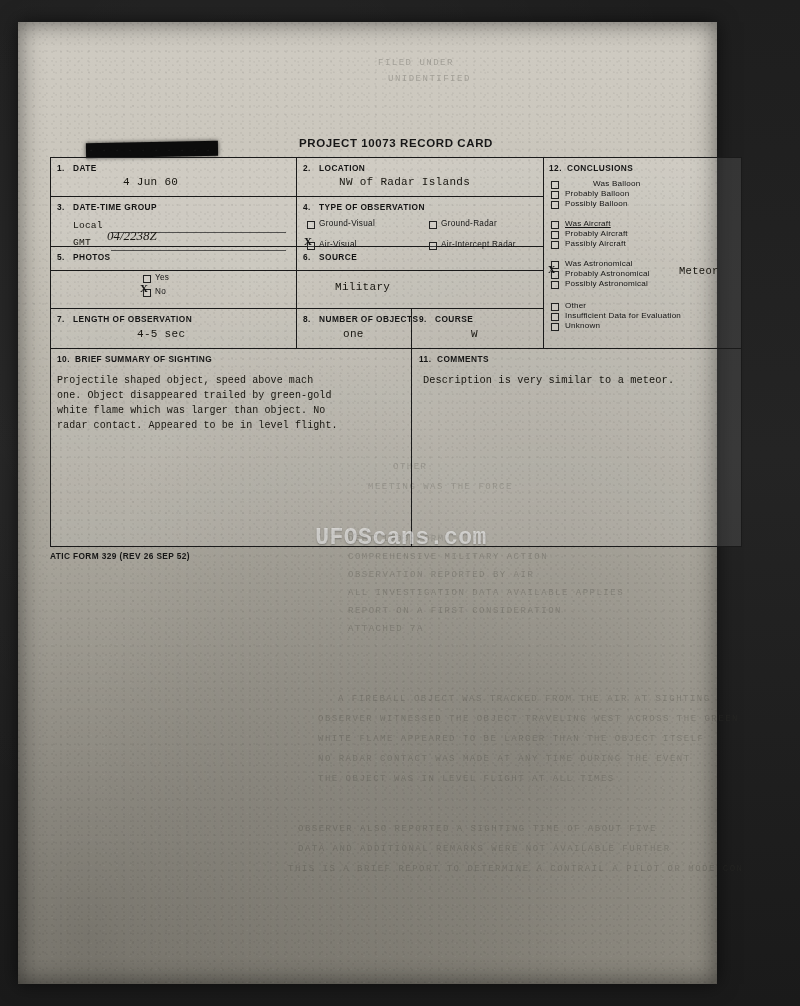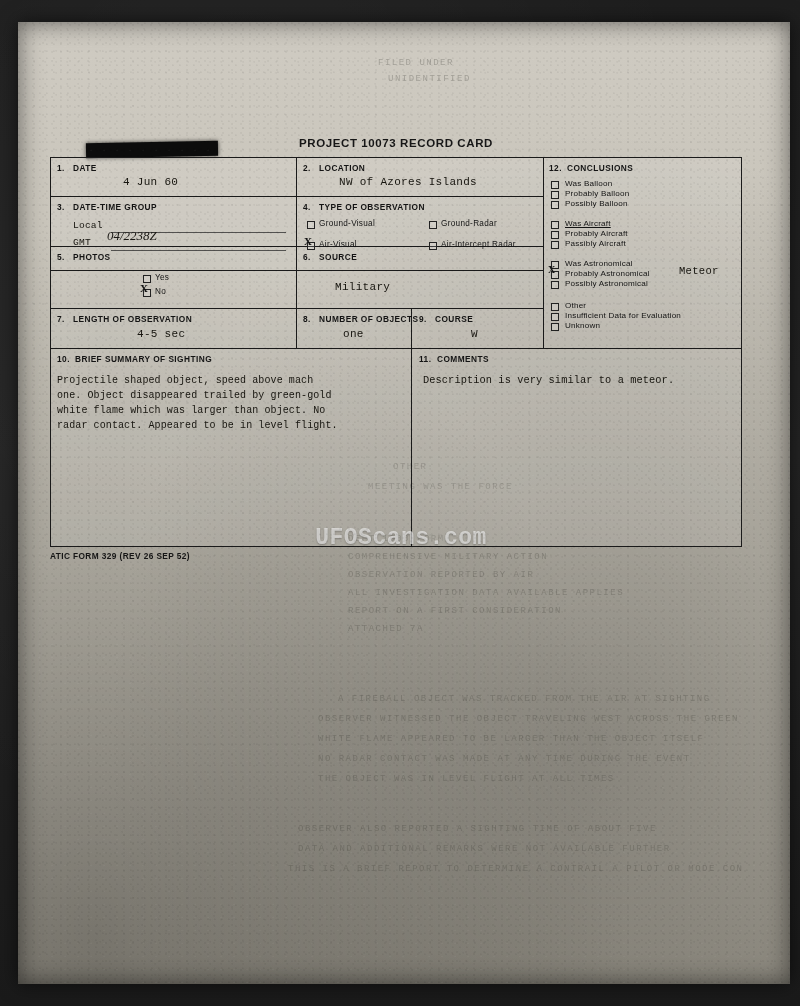--- a/index.html
+++ b/index.html
@@ -10,25 +10,24 @@
     overflow:hidden;
   }
   #page{
     position:absolute;left:0;top:0;width:800px;height:1006px;
     background:
       radial-gradient(ellipse at 30% 25%, rgba(255,255,255,0.04), rgba(0,0,0,0) 60%),
       linear-gradient(180deg,#1e1e1e 0%,#242424 45%,#1a1a1a 100%);
   }
   
   #sheet{
-    position:absolute;left:18px;top:22px;width:756px;height:962px;
+    position:absolute;left:18px;top:22px;width:699px;height:962px;
     background:
       linear-gradient(180deg,#cfcbc2 0%,#c9c5bb 20%,#bdb9ae 55%,#a9a59a 85%,#9b978c 100%);
     box-shadow:0 0 24px rgba(0,0,0,.55) inset, 0 0 18px rgba(0,0,0,.6);
-    padding-left:16px;
   }
   #sheet:before{
     content:"";position:absolute;inset:0;
     background:
       radial-gradient(ellipse at 75% 75%, rgba(0,0,0,.22), rgba(0,0,0,0) 60%),
       radial-gradient(ellipse at 10% 95%, rgba(0,0,0,.25), rgba(0,0,0,0) 55%);
     pointer-events:none;
   }
   
   .ghost{
@@ -167,21 +166,21 @@
         <div class="hline" style="left:245px;top:112px;width:247px;"></div>
         <div class="hline" style="left:0;top:150px;width:492px;"></div>
         <div class="hline" style="left:0;top:190px;width:690px;"></div>
 
         <div class="lbl" style="left:6px;top:5px;">1.</div>
         <div class="lbl" style="left:22px;top:5px;">DATE</div>
         <div class="val" style="left:72px;top:18px;">4 Jun 60</div>
 
         <div class="lbl" style="left:252px;top:5px;">2.</div>
         <div class="lbl" style="left:268px;top:5px;">LOCATION</div>
-        <div class="val" style="left:288px;top:18px;">NW of Azores Islands</div>
+        <div class="val" style="left:288px;top:18px;">NW of Radar Islands</div>
 
         <div class="lbl" style="left:6px;top:44px;">3.</div>
         <div class="lbl" style="left:22px;top:44px;">DATE-TIME GROUP</div>
         <div class="valsm" style="left:22px;top:62px;">Local</div>
         <div class="rule" style="left:60px;top:74px;width:175px;"></div>
         <div class="valsm" style="left:22px;top:79px;">GMT</div>
         <div class="hand" style="left:56px;top:70px;">04/2238Z</div>
         <div class="rule" style="left:60px;top:92px;width:175px;"></div>
 
         <div class="lbl" style="left:252px;top:44px;">4.</div>
@@ -232,21 +231,21 @@
 radar contact. Appeared to be in level flight.</div>
 
         <div class="lbl" style="left:368px;top:196px;">11.</div>
         <div class="lbl" style="left:386px;top:196px;">COMMENTS</div>
         <div id="commenttext" style="left:372px;top:215px;width:310px;white-space:pre-wrap;">Description is very similar to a meteor.</div>
 
         <div class="lbl" style="left:498px;top:5px;">12.</div>
         <div class="lbl" style="left:516px;top:5px;">CONCLUSIONS</div>
 
         <div class="box" style="left:500px;top:23px;"></div>
-        <div class="concl" style="left:514px;top:21px;text-align:center;">Was Balloon</div>
+        <div class="concl" style="left:542px;top:21px;text-align:center;">Was Balloon</div>
         <div class="box" style="left:500px;top:33px;"></div>
         <div class="concl" style="left:514px;top:31px;">Probably Balloon</div>
         <div class="box" style="left:500px;top:43px;"></div>
         <div class="concl" style="left:514px;top:41px;">Possibly Balloon</div>
 
         <div class="box" style="left:500px;top:63px;"></div>
         <div class="concl" style="left:514px;top:61px;text-decoration:underline;">Was Aircraft</div>
         <div class="box" style="left:500px;top:73px;"></div>
         <div class="concl" style="left:514px;top:71px;">Probably Aircraft</div>
         <div class="box" style="left:500px;top:83px;"></div>

